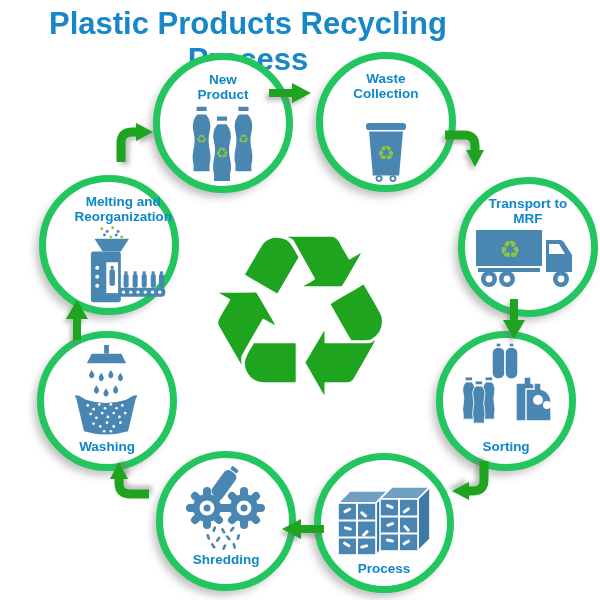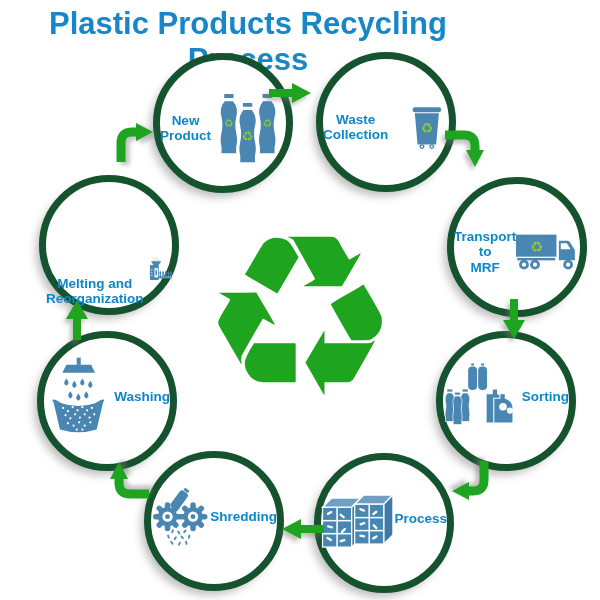--- a/index.html
+++ b/index.html
@@ -7,38 +7,38 @@
     position:relative;width:600px;height:600px;background:#ffffff;
     font-family:"Liberation Sans",sans-serif;overflow:hidden;
   }
   .page-title{
     position:absolute;left:0;top:6px;width:496px;text-align:center;
     font-size:31px;font-weight:bold;color:#1787C8;letter-spacing:0px;
   }
   
   .node{
     position:absolute;width:140px;height:140px;border-radius:50%;
-    border:7px solid #14532d;background:#fff;box-sizing:border-box;
+    border:7px solid #22c55e;background:#fff;box-sizing:border-box;
     box-shadow:-5px 6px 8px -2px rgba(110,110,110,.45);
-    display:flex;flex-direction:row;align-items:center;
+    display:flex;flex-direction:column;align-items:center;
   }
   .node-label{
     color:#0E87C9;font-weight:bold;font-size:13.5px;line-height:1.12;
     text-align:center;white-space:pre-line;
   }
   .label-top{justify-content:flex-start;padding-top:12px;}
   .label-top .node-label{margin-bottom:2px;}
   .label-bottom{justify-content:flex-end;padding-bottom:10px;}
   .label-bottom .node-label{margin-top:2px;}
   .pos-new{left:153px;top:53px;}
   .pos-waste{left:316px;top:52px;gap:17px;}
-  .pos-transport{left:447px;top:177px;}
+  .pos-transport{left:458px;top:177px;}
   .pos-sorting{left:436px;top:331px;gap:8px;}
   .pos-bundling{left:314px;top:453px;}
-  .pos-shredding{left:144px;top:451px;}
+  .pos-shredding{left:156px;top:451px;justify-content:center;}
   .pos-washing{left:37px;top:331px;}
   .pos-melting{left:39px;top:175px;align-items:flex-end;}
   
   .center-symbol{
     position:absolute;left:165px;top:192px;width:270px;height:250px;
     font-size:225px;line-height:250px;text-align:center;color:#1FA41F;
     font-family:"DejaVu Sans",sans-serif;
   }
   
   .arrow{position:absolute;filter:drop-shadow(-3px 4px 2px rgba(120,120,120,.45));}

